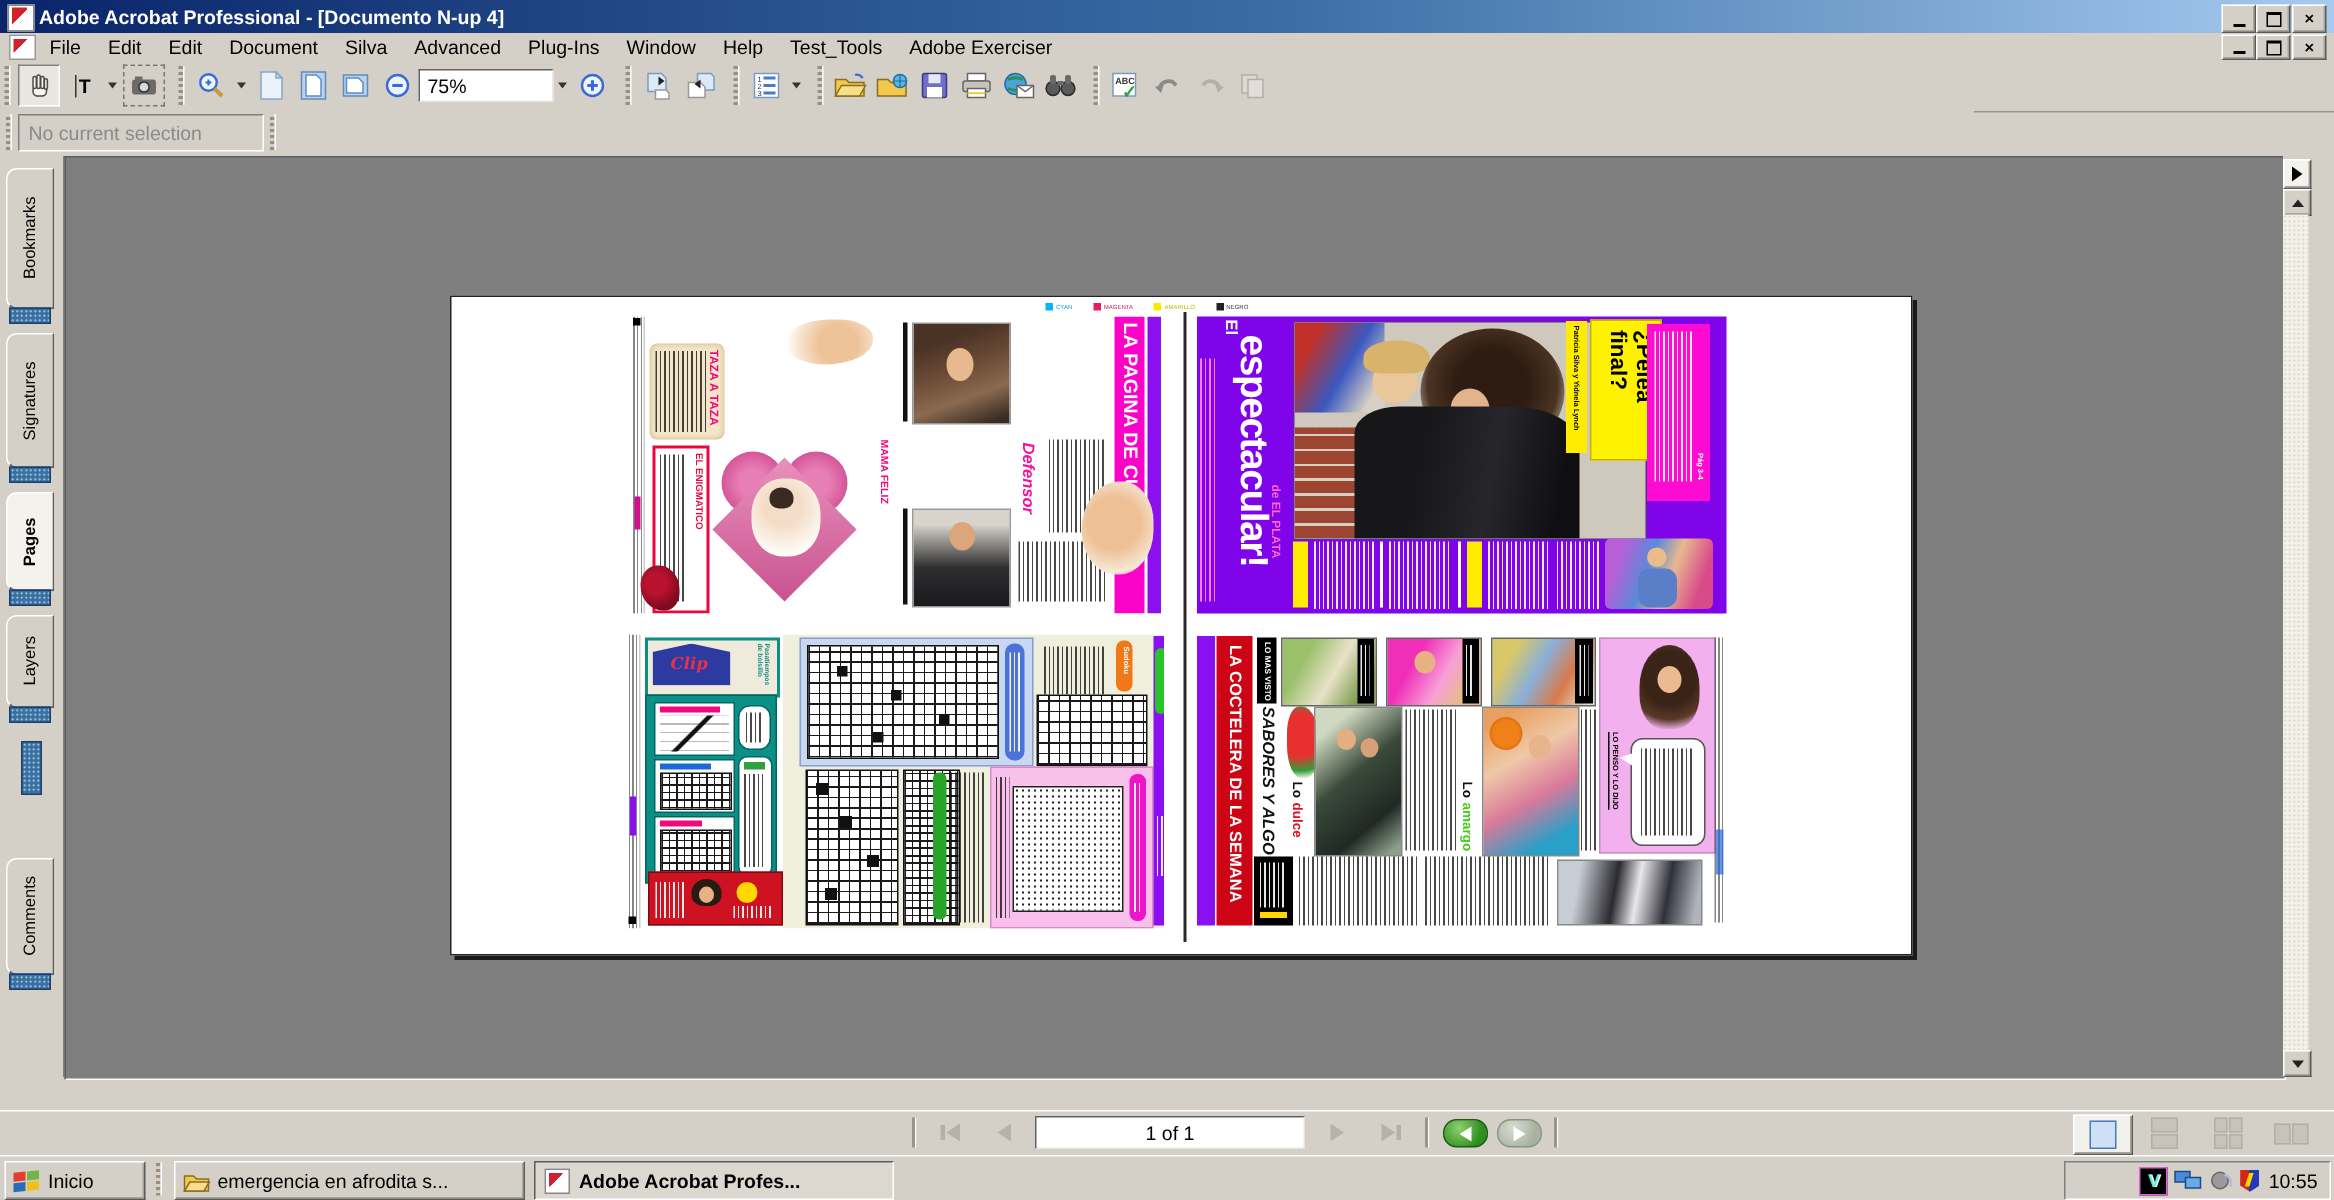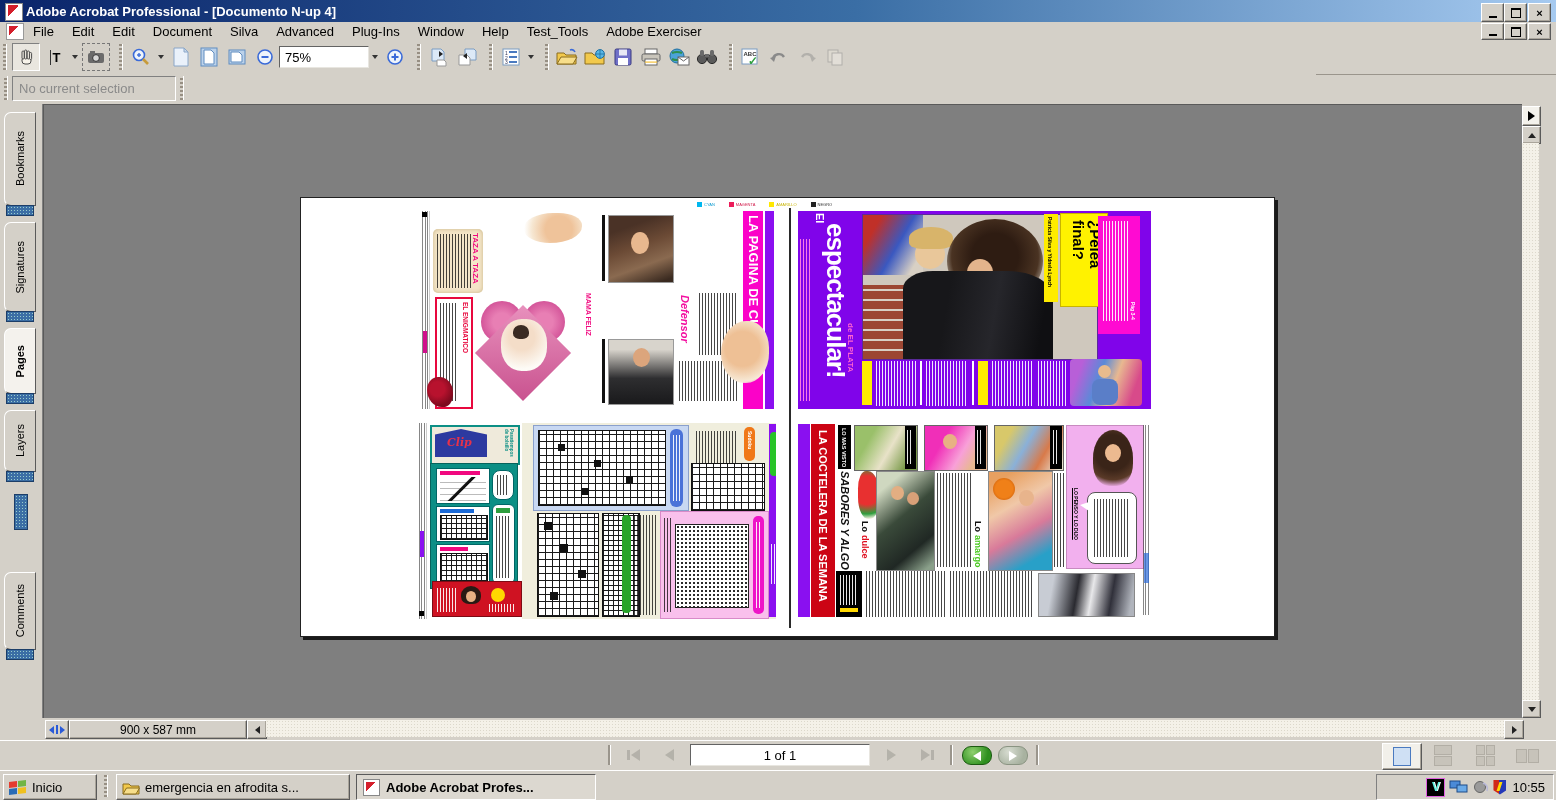--- a/index.html
+++ b/index.html
@@ -584,39 +584,20 @@
     </div>
     <div class="abs raised sbtn" style="left:0;top:22px;width:17px;height:16px;">
       <div class="tri" style="border-left:4px solid transparent;border-right:4px solid transparent;border-bottom:5px solid #222;"></div>
     </div>
     <div class="abs track" style="left:0;top:39px;width:17px;height:557px;"></div>
     <div class="abs raised sbtn" style="left:0;top:596px;width:17px;height:16px;">
       <div class="tri" style="border-left:4px solid transparent;border-right:4px solid transparent;border-top:5px solid #222;"></div>
     </div>
   </div>
 
-  <div class="abs" style="left:0;top:718px;width:1556px;height:22px;background:#d4d0c8;">
-    <div class="abs raised sbtn" style="left:45px;top:2px;width:22px;height:17px;">
-      <div style="display:flex;gap:2px;align-items:center;">
-        <div class="tri" style="border-top:4px solid transparent;border-bottom:4px solid transparent;border-right:5px solid #2a5ad8;"></div>
-        <div style="width:2px;height:9px;background:#2a5ad8;"></div>
-        <div class="tri" style="border-top:4px solid transparent;border-bottom:4px solid transparent;border-left:5px solid #2a5ad8;"></div>
-      </div>
-    </div>
-    <div class="abs raised" style="left:69px;top:2px;width:176px;height:17px;display:flex;align-items:center;justify-content:center;">
-      <span style="font-size:12px;">900 x 587 mm</span>
-    </div>
-    <div class="abs raised sbtn" style="left:247px;top:2px;width:18px;height:17px;">
-      <div class="tri" style="border-top:4px solid transparent;border-bottom:4px solid transparent;border-right:5px solid #222;"></div>
-    </div>
-    <div class="abs track" style="left:266px;top:2px;width:1238px;height:17px;"></div>
-    <div class="abs raised sbtn" style="left:1504px;top:2px;width:18px;height:17px;">
-      <div class="tri" style="border-top:4px solid transparent;border-bottom:4px solid transparent;border-left:5px solid #222;"></div>
-    </div>
-  </div>
 
   <div class="abs" style="left:0;top:740px;width:1556px;height:30px;background:#d4d0c8;border-top:1px solid #fff;">
     <div class="abs" style="left:608px;top:4px;width:2px;height:20px;background:#9a958c;border-right:1px solid #fff;"></div>
     <div class="abs sbtn disabled" style="left:618px;top:4px;width:30px;height:20px;">
       <div style="width:3px;height:10px;background:#8f8d86;margin-right:1px;"></div>
       <div class="tri" style="border-top:6px solid transparent;border-bottom:6px solid transparent;border-right:9px solid #8f8d86;"></div>
     </div>
     <div class="abs sbtn disabled" style="left:656px;top:4px;width:26px;height:20px;">
       <div class="tri" style="border-top:6px solid transparent;border-bottom:6px solid transparent;border-right:9px solid #8f8d86;"></div>
     </div>

